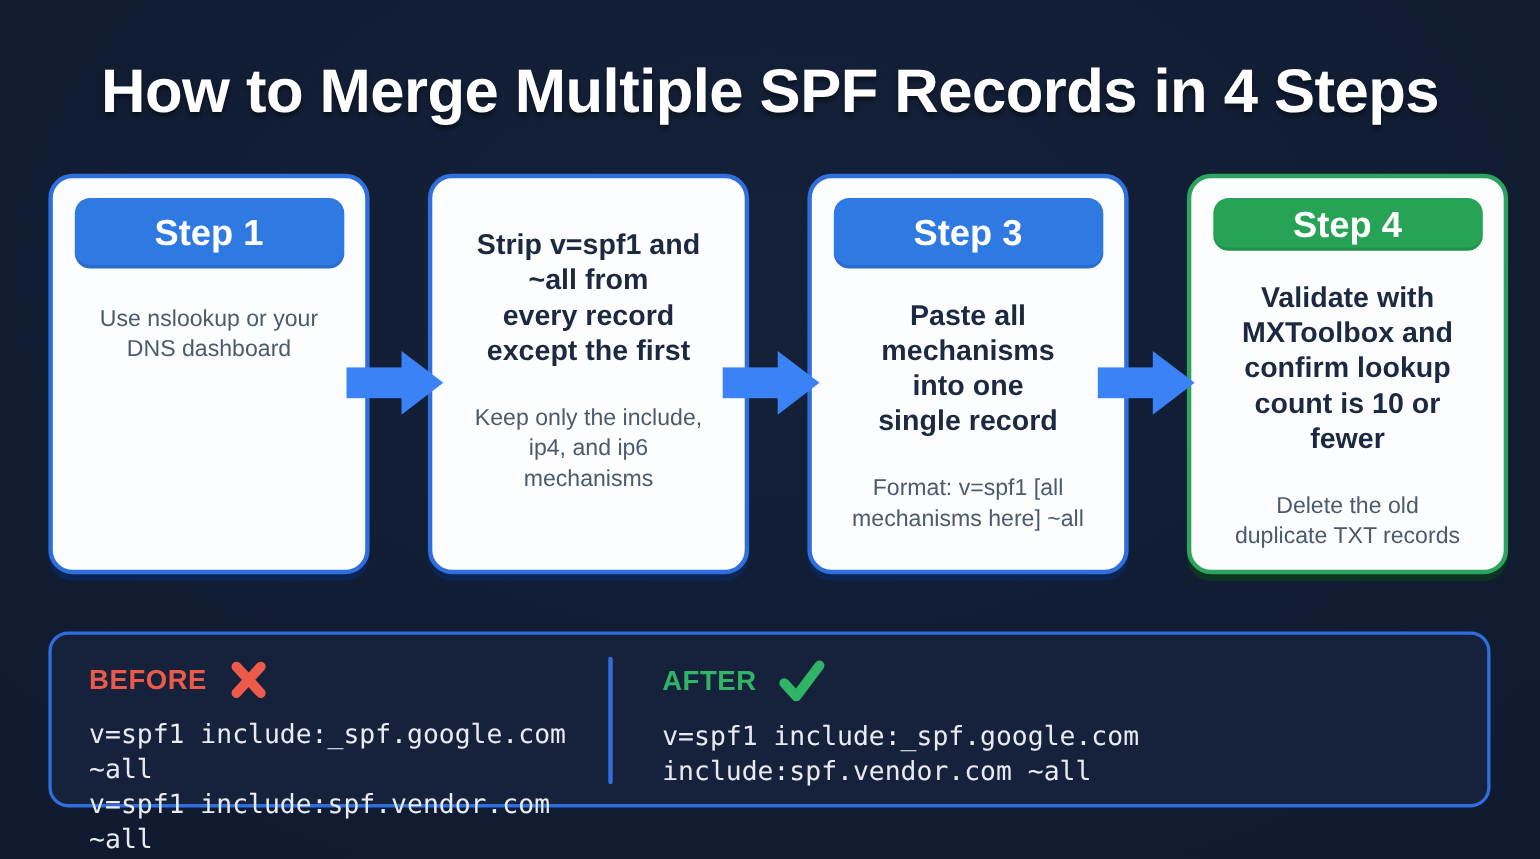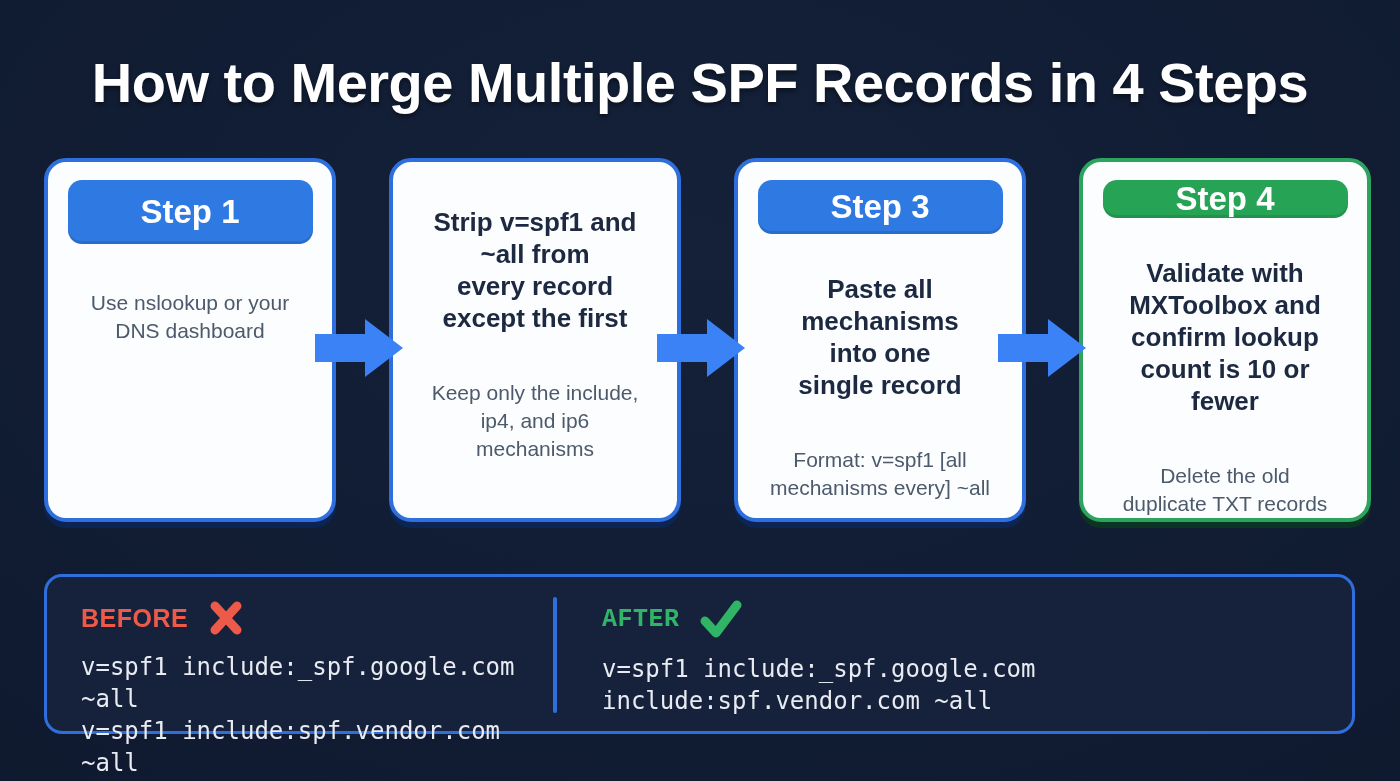--- a/index.html
+++ b/index.html
@@ -26,21 +26,21 @@
   .page-title{
     position:absolute;top:50px;left:0;width:100%;margin:0;text-align:center;
     font-size:56px;font-weight:800;letter-spacing:-0.5px;color:#ffffff;
     text-shadow:0 3px 4px rgba(0,0,0,.4);
   }
   .steps-row{position:absolute;top:158px;left:44px;display:flex;gap:53px;z-index:1;}
   .step-card{
     width:292px;height:364px;box-sizing:border-box;
     background:var(--card-bg);border:4px solid var(--border-blue);border-radius:22px;
     box-shadow:0 6px 0 rgba(12,38,88,.9);
-    padding:18px 14px 16px;display:flex;flex-direction:column;align-items:center;gap:13px;
+    padding:18px 14px 16px;display:flex;flex-direction:column;align-items:center;
   }
   .step-card.green{border-color:var(--accent-green-border);box-shadow:0 6px 0 rgba(10,56,33,.85);}
   .step-badge{
     width:245px;height:64px;border-radius:14px;background:var(--accent-blue);
     color:#fff;font-size:33px;font-weight:700;display:flex;align-items:center;justify-content:center;
     box-shadow:inset 0 -3px 0 rgba(0,0,0,.10);
   }
   .step-card.green .step-badge{background:var(--accent-green);}
   .step-heading{
     margin-top:26px;font-size:26px;line-height:32px;font-weight:700;color:var(--card-text);
@@ -62,21 +62,21 @@
     position:absolute;left:44px;top:574px;width:1311px;height:160px;box-sizing:border-box;
     background:var(--panel-bg);border:3px solid var(--border-blue);border-radius:18px;
     display:flex;align-items:stretch;padding:22px 20px 20px 34px;z-index:1;
   }
   .compare-col{display:flex;flex-direction:column;}
   .compare-col.before{width:472px;flex:0 0 auto;}
   .compare-col.after{flex:1 1 auto;padding-left:45px;}
   .compare-label-row{display:flex;align-items:center;gap:18px;height:40px;}
   .compare-label{font-size:25px;font-weight:800;letter-spacing:0.5px;}
   .compare-col.before .compare-label{color:var(--accent-red);}
-  .compare-col.after  .compare-label{color:var(--check-green);font-family:Liberation Mono, monospace;}
+  .compare-col.after  .compare-label{color:var(--check-green);}
   .result-icon{display:inline-flex;}
   .code-block{margin-top:14px;font-family:"DejaVu Sans Mono","Liberation Mono",monospace;
     font-size:24px;line-height:32px;color:var(--code-text);}
   .compare-divider{flex:0 0 4px;width:4px;border-radius:2px;background:var(--border-blue);
     align-self:center;height:116px;}
 </style>
 </head>
 <body>
 
 <div class="canvas">
@@ -98,21 +98,21 @@
 ip4, and ip6
 mechanisms</div>
     </article>
     <article class="step-card">
       <div class="step-badge">Step 3</div>
       <div class="step-heading">Paste all
 mechanisms
 into one
 single record</div>
       <div class="step-detail">Format: v=spf1 [all
-mechanisms every] ~all</div>
+mechanisms here] ~all</div>
     </article>
     <article class="step-card green">
       <div class="step-badge">Step 4</div>
       <div class="step-heading">Validate with
 MXToolbox and
 confirm lookup
 count is 10 or
 fewer</div>
       <div class="step-detail">Delete the old
 duplicate TXT records</div>

